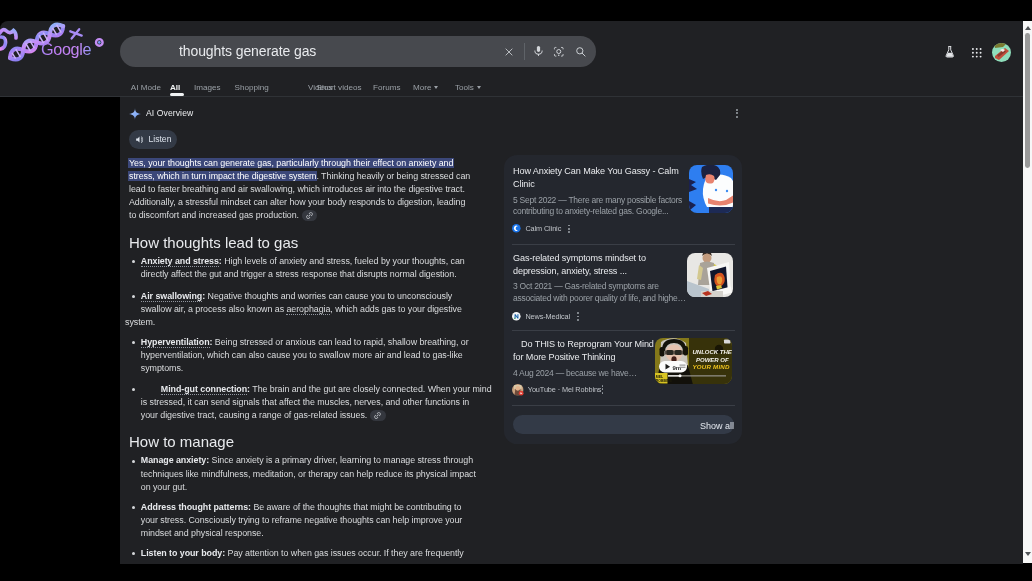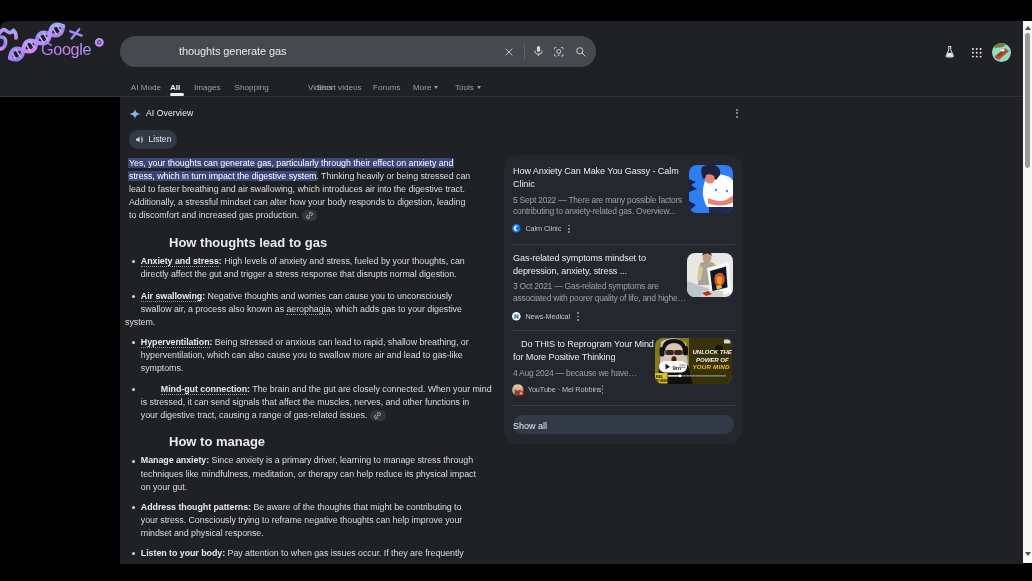--- a/index.html
+++ b/index.html
@@ -4,47 +4,47 @@
 <style>
   * { margin:0; padding:0; box-sizing:border-box; }
   html,body { width:1032px; height:581px; background:#000; overflow:hidden; }
   body { position:relative; font-family:"Liberation Sans", sans-serif; }
   .abs { position:absolute; }
   #header { left:0; top:21px; width:1023px; height:76px; background:#202124; border-radius:8px 0 0 0; }
   #contentbg { left:120px; top:97px; width:903px; height:467px; background:#202124; }
   #hdrline { left:0; top:96px; width:1023px; height:1px; background:#2f3236; }
   
   #sbox { left:120px; top:36px; width:476px; height:31px; border-radius:16px; background:#47494e; }
-  #stext { left:131px; top:45px; font-size:11px; letter-spacing:-0.1px; line-height:13px; color:#e8eaed;padding-left:48px; }
+  #stext { left:131px; top:45px; font-size:14px; letter-spacing:-0.1px; line-height:13px; color:#e8eaed;padding-left:48px; }
   .sdiv { left:524px; top:43px; width:1px; height:17px; background:#5f6368; }
   
   .tab { top:80.5px; font-size:8.1px; line-height:13px; color:#9aa0a6; white-space:nowrap; }
   .tab.on { color:#f1f3f4; font-weight:bold; }
   #tabline { left:169.5px; top:93px; width:14px; height:2.5px; background:#f1f3f4; border-radius:2px; }
   .caret { display:inline-block; width:0; height:0; border-left:2.8px solid transparent; border-right:2.8px solid transparent; border-top:3.2px solid #9aa0a6; margin-left:3px; vertical-align:1px; }
   
   .ln { font-size:8.9px; line-height:13px; color:#dadcde; white-space:nowrap; letter-spacing:-0.05px; }
   .ln b { color:#e8eaed; }
   .hl { background:#3b4779; color:#fff; padding:0 1px; margin:0 -1px; }
   .du { border-bottom:1px dotted #9196a0; }
-  h2.h { position:absolute; font-size:13px; line-height:13px; color:#e8eaed; font-weight:bold; white-space:nowrap;margin-left:40px; }
+  h2.h { position:absolute; font-size:15px; line-height:13px; color:#e8eaed; font-weight:normal; white-space:nowrap; }
   .dot { position:absolute; width:3.2px; height:3.2px; border-radius:50%; background:#d6d8da; }
   .chip { display:inline-block; width:15.4px; height:10.9px; border-radius:5.5px; background:#34373e; vertical-align:-2.5px; margin-left:3px; text-align:center; }
   
   #aiov { left:145.9px; top:106.9px; font-size:8.6px; line-height:13px; color:#eceef0; letter-spacing:0.1px; }
   #listen { left:128.9px; top:129.8px; width:47.8px; height:19.6px; border-radius:10px; background:#333a46; }
   #listentxt { left:148.5px; top:133.2px; font-size:8.6px; line-height:13px; color:#dde3ec; }
   
   #panel { left:504px; top:155.3px; width:238.3px; height:288.6px; background:#24272e; border-radius:13px; }
   .st { font-size:9.1px; letter-spacing:-0.1px; line-height:13.2px; color:#e8eaed; white-space:nowrap; }
   .sn { font-size:8.5px; letter-spacing:-0.25px; line-height:11.7px; color:#9aa0a6; white-space:nowrap; }
   .src { font-size:7.3px; letter-spacing:-0.1px; line-height:9px; color:#c0c4c9; white-space:nowrap; }
   .sep { height:1px; background:#3a3e46; left:512px; width:222.5px; }
   .thumb { border-radius:8px; overflow:hidden; }
-  #showall { left:513.1px; top:415px; width:221px; height:19.1px; border-radius:9.6px; background:#333a47; text-align:left; }
+  #showall { left:513.1px; top:415px; width:221px; height:19.1px; border-radius:9.6px; background:#333a47; text-align:right; }
   #showall span { font-size:9px; line-height:19.1px; color:#e5e9f0; }
   .tdots { position:absolute; width:1.8px; }
   .tdots i { display:block; width:1.8px; height:1.8px; border-radius:50%; background:#9aa0a6; margin-bottom:1.7px; }
   
   #sctrack { left:1023px; top:21px; width:9px; height:542px; background:#f7f7f7; }
   #scthumb { left:1025.2px; top:32.5px; width:4.8px; height:135px; background:#9a9a9a; border-radius:2.4px; }
   .scarr { width:0; height:0; border-left:3.2px solid transparent; border-right:3.2px solid transparent; }
 </style>
 </head>
 <body>
@@ -234,21 +234,21 @@
   <div class="abs ln" style="left:140.8px;top:527.1px;">mindset and physical response.</div>
 
   <div class="dot" style="left:131.9px;top:552px;"></div>
   <div class="abs ln" style="left:140.8px;top:546.6px;"><b>Listen to your body:</b> Pay attention to when gas issues occur. If they are frequently</div>
 
   <div class="abs" id="panel"></div>
 
   <div class="abs st" style="left:513px;top:165.2px;">How Anxiety Can Make You Gassy - Calm</div>
   <div class="abs st" style="left:513px;top:178.3px;">Clinic</div>
   <div class="abs sn" style="left:513px;top:194.6px;">5 Sept 2022 — There are many possible factors</div>
-  <div class="abs sn" style="left:513px;top:206.3px;">contributing to anxiety-related gas. Overview...</div>
+  <div class="abs sn" style="left:513px;top:206.3px;">contributing to anxiety-related gas. Google...</div>
   <svg class="abs" style="left:512.4px;top:224.4px;" width="8.6" height="8.6" viewBox="0 0 20 20">
     <circle cx="10" cy="10" r="10" fill="#1a73e8"></circle>
     <path d="M13.5 5 a6 6 0 1 0 0 10 a5 5 0 0 1 0 -10z" fill="#fff"></path>
   </svg>
   <div class="abs src" style="left:525.4px;top:224.2px;">Calm Clinic</div>
   <div class="tdots" style="left:568px;top:224.5px;">
     <i></i>
     <i></i>
     <i></i>
   </div>

